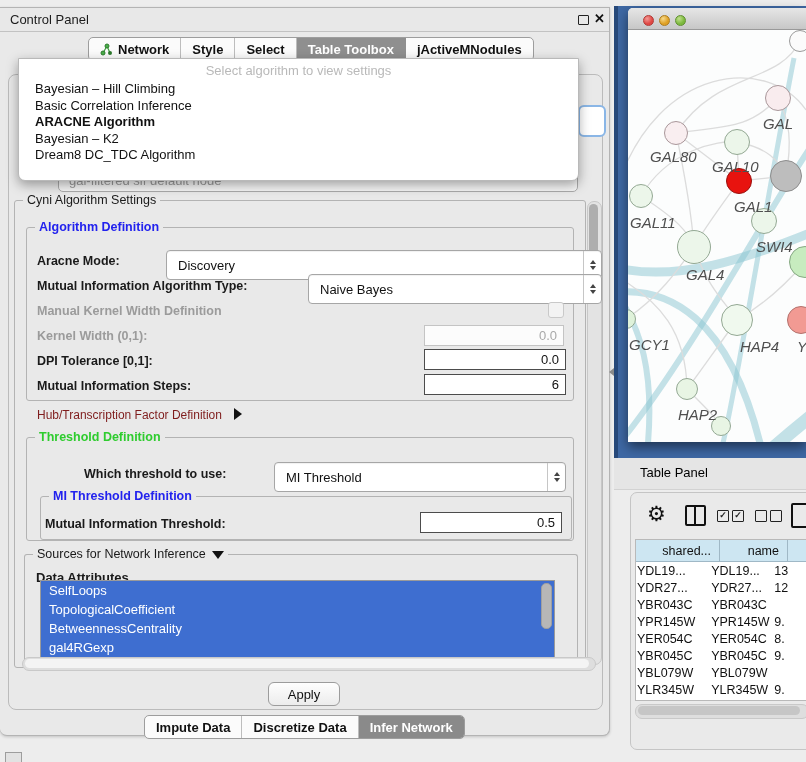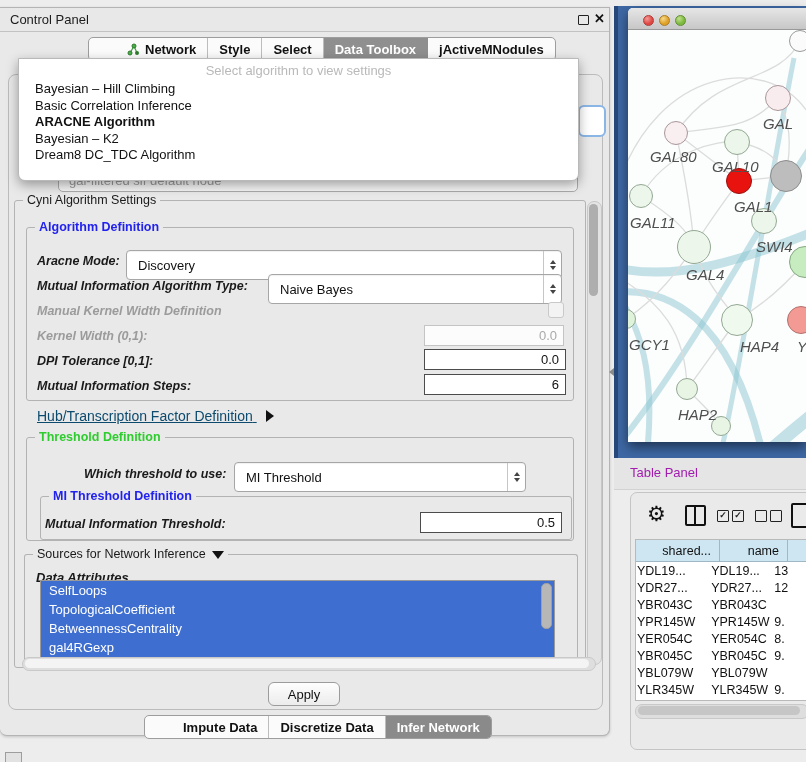--- a/index.html
+++ b/index.html
@@ -13,21 +13,21 @@
              border:1px solid #b4b4b4;border-left:none;border-radius:0 0 7px 7px;
              box-shadow:0 1px 3px rgba(0,0,0,.18);}
   .cp-titlebar{left:0;top:0;width:100%;height:23px;background:#e8e8e8;
                border-bottom:1px solid #c2c2c2;}
   .cp-title{left:10px;top:4px;font-size:13px;color:#1c1c1c;}
   .win-float{left:578px;top:7px;width:9px;height:8px;border:1.6px solid #222;border-radius:1px;}
   .win-close{left:594px;top:3px;font-size:13px;font-weight:bold;color:#111;}
 
   
   .tabbar{display:flex;height:22px;border:1px solid #9d9d9d;border-radius:5px;
-          background:#fbfbfb;overflow:hidden;align-items:stretch;padding-left:27px;}
+          background:#fbfbfb;overflow:hidden;align-items:stretch;}
   .tabbar.top{left:88px;top:29px;}
   .tab{display:flex;align-items:center;padding:0 11px;font-size:13px;font-weight:bold;
        color:#111;border-right:1px solid #bdbdbd;white-space:nowrap;cursor:default;}
   .tab:last-child{border-right:none;}
   .tab.selected{background:#8f8f8f;color:#fff;border-right-color:#8f8f8f;}
   .tab .net-ico{margin-right:5px;display:inline-block;width:13px;height:13px;}
 
   
   .popup{left:18px;top:50px;width:559px;height:121px;background:#fff;
          border:1px solid #b9b9b9;border-radius:0 0 7px 7px;z-index:30;
@@ -48,28 +48,28 @@
   .content-panel{left:8px;top:66px;width:593px;height:634px;background:#e9e9e9;
                  border:1px solid #bbbbbb;border-radius:8px;z-index:1;}
 
   
   .group{border:1px solid #b3b3b3;border-radius:3px;z-index:5;}
   .group-label{position:absolute;top:-8px;left:8px;background:#e9e9e9;padding:0 4px;
                font-size:12.5px;color:#1a1a1a;white-space:nowrap;z-index:6;}
   .group-label.blue{color:#2222ee;font-weight:bold;}
   .group-label.green{color:#2ecc2e;font-weight:bold;}
 
-  .lbl{font-size:12.5px;font-weight:bold;color:#1a1a1a;white-space:nowrap;z-index:6;font-style:italic;}
+  .lbl{font-size:12.5px;font-weight:bold;color:#1a1a1a;white-space:nowrap;z-index:6;}
   .lbl.disabled{color:#9b9b9b;}
-  .plain{font-size:14px;color:#0c4a6e;white-space:nowrap;z-index:6;text-decoration:underline;}
+  .plain{font-size:12px;color:#7f1d1d;white-space:nowrap;z-index:6;}
 
   
   .combo{display:flex;align-items:center;background:#fff;border:1px solid #a6a6a6;
          border-radius:4px;height:30px;box-sizing:border-box;z-index:6;
-         box-shadow:inset 0 1px 1px rgba(0,0,0,.06);}
+         box-shadow:inset 0 1px 1px rgba(0,0,0,.06);margin-left:40px;}
   .combo .val{flex:1;font-size:13px;color:#111;padding-left:11px;white-space:nowrap;overflow:hidden;}
   .combo .spin{width:17px;align-self:stretch;display:flex;flex-direction:column;
                align-items:center;justify-content:center;gap:2px;border-left:1px solid #c6c6c6;}
   .tri-up{width:0;height:0;border-left:3.5px solid transparent;border-right:3.5px solid transparent;
           border-bottom:4.5px solid #444;}
   .tri-dn{width:0;height:0;border-left:3.5px solid transparent;border-right:3.5px solid transparent;
           border-top:4.5px solid #444;}
 
   
   .field{background:#fff;text-align:right;font-size:13px;color:#111;
@@ -116,21 +116,21 @@
   .light.red{left:15px;background:radial-gradient(circle at 35% 30%,#f39a96,#df4743 60%);border:1px solid #b13a36;}
   .light.yellow{left:31px;background:radial-gradient(circle at 35% 30%,#f5d98c,#dfa024 60%);border:1px solid #ad7c1d;}
   .light.green{left:47px;background:radial-gradient(circle at 35% 30%,#c1e08d,#7cb93e 60%);border:1px solid #5f8f30;}
   .net-canvas{position:absolute;left:0;top:22px;width:204px;height:412px;overflow:hidden;font-style:italic;}
   .net-node{position:absolute;border-radius:50%;box-sizing:border-box;z-index:3;}
   .net-label{position:absolute;font-size:15px;color:#4f4f4f;white-space:nowrap;z-index:4;}
 
   
   .tp-header{left:614px;top:458px;width:192px;height:31px;background:#e5e5e5;
              border-bottom:1px solid #d2d2d2;}
-  .tp-title{left:16px;top:7px;font-size:13px;color:#a21caf;position:absolute;}
+  .tp-title{left:26px;top:7px;font-size:13px;color:#000000;position:absolute;}
   .tp-body{left:630px;top:492px;width:176px;height:256px;background:#eaeaea;
            border:1px solid #c5c5c5;border-radius:7px 0 0 7px;}
   .tp-toolbar{position:absolute;left:0;top:6px;width:100%;height:34px;}
   .gear{position:absolute;left:16px;top:3px;font-size:21px;color:#111;line-height:24px;}
   .col-icon{position:absolute;left:54px;top:6px;width:17px;height:17px;border:2px solid #111;border-radius:2px;}
   .col-icon:before{content:"";position:absolute;left:7px;top:0;width:2px;height:17px;background:#111;}
   .cb{position:absolute;top:11px;width:10px;height:10px;border:1.6px solid #222;border-radius:1px;
       font-size:9px;line-height:9px;text-align:center;color:#222;font-weight:bold;}
   .doc-icon{position:absolute;left:160px;top:4px;width:18px;height:21px;border:2px solid #111;
             border-radius:2px;background:#eaeaea;}
@@ -171,21 +171,21 @@
         </span>
         <span>Network</span>
       </div>
       <div class="tab">
           <span>Style</span>
         </div>
       <div class="tab">
           <span>Select</span>
         </div>
       <div class="tab selected">
-          <span>Data Toolbox</span>
+          <span>Table Toolbox</span>
         </div>
       <div class="tab">
           <span>jActiveMNodules</span>
         </div>
     </div>
 
     <div class="abs content-panel"></div>
 
     <div class="abs behind-combo">gal-filtered sif default node</div>
     <div class="abs focus-frag"></div>

